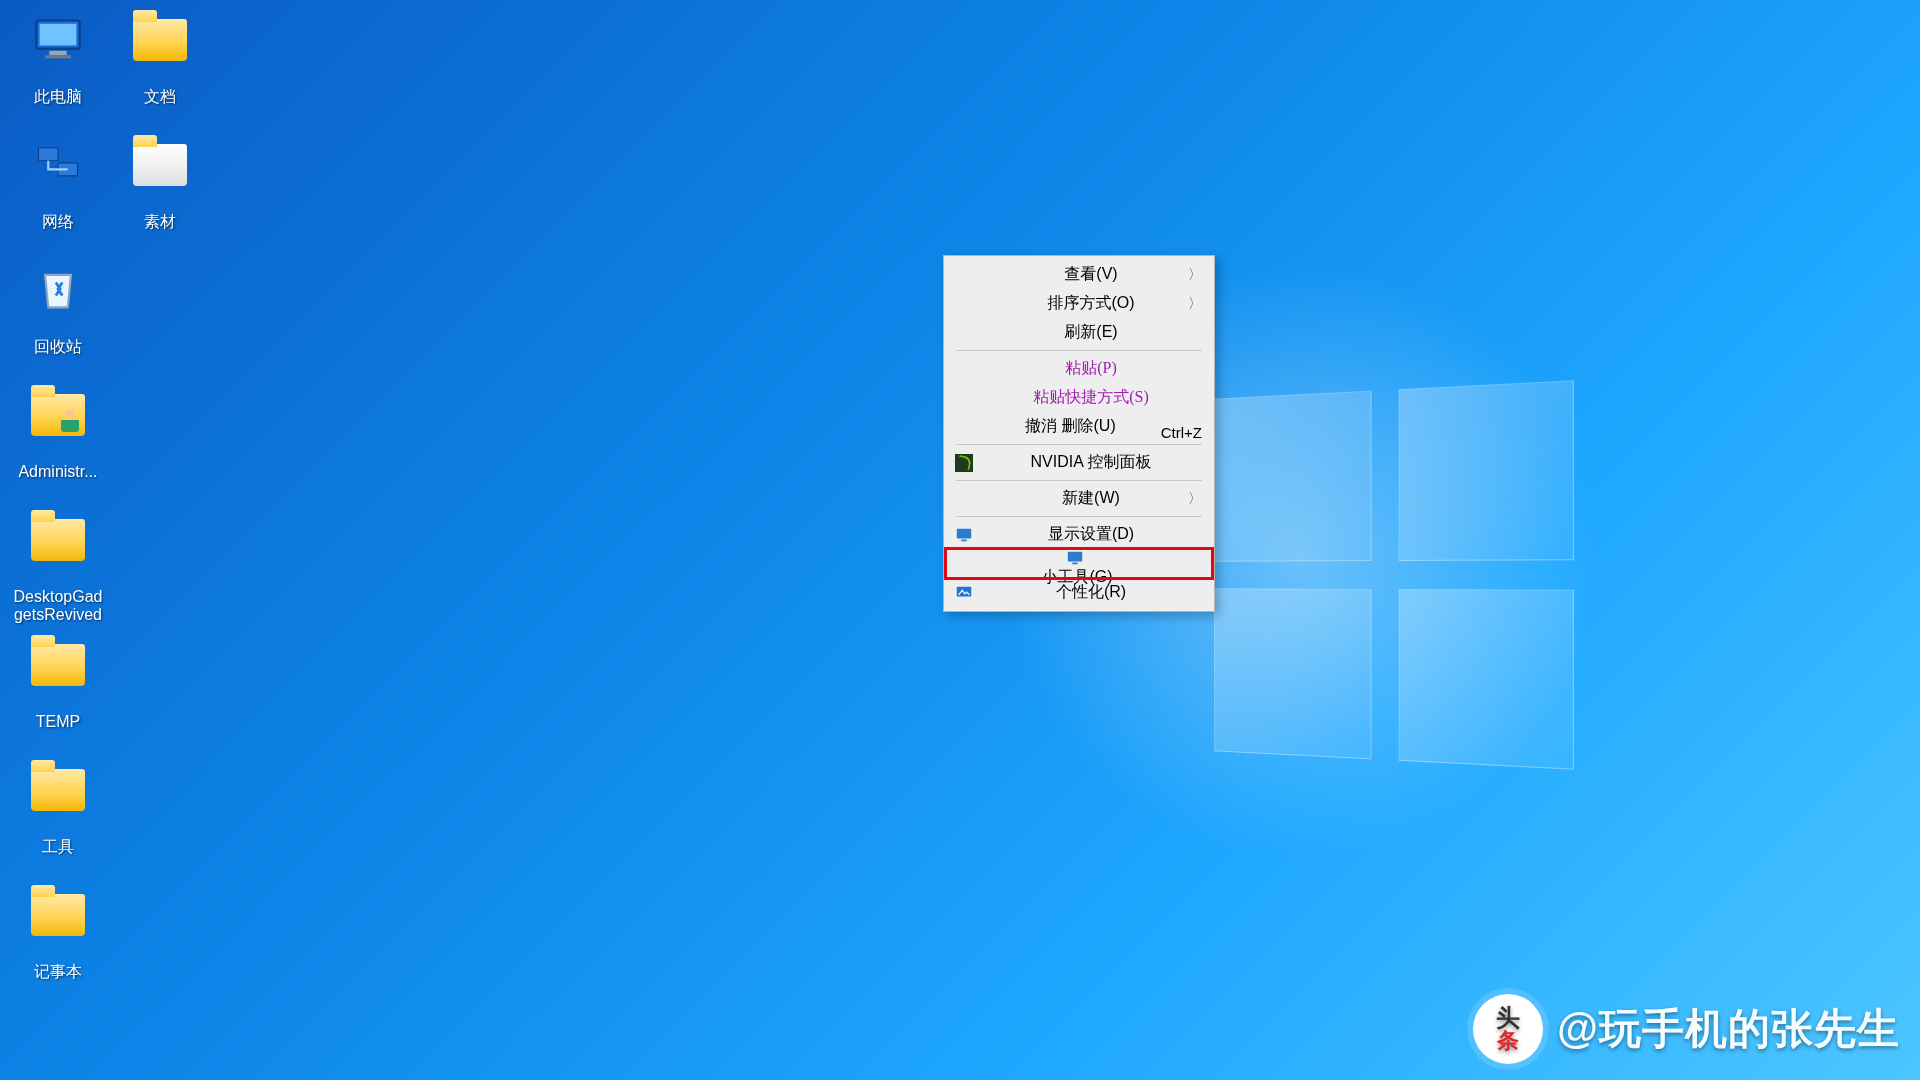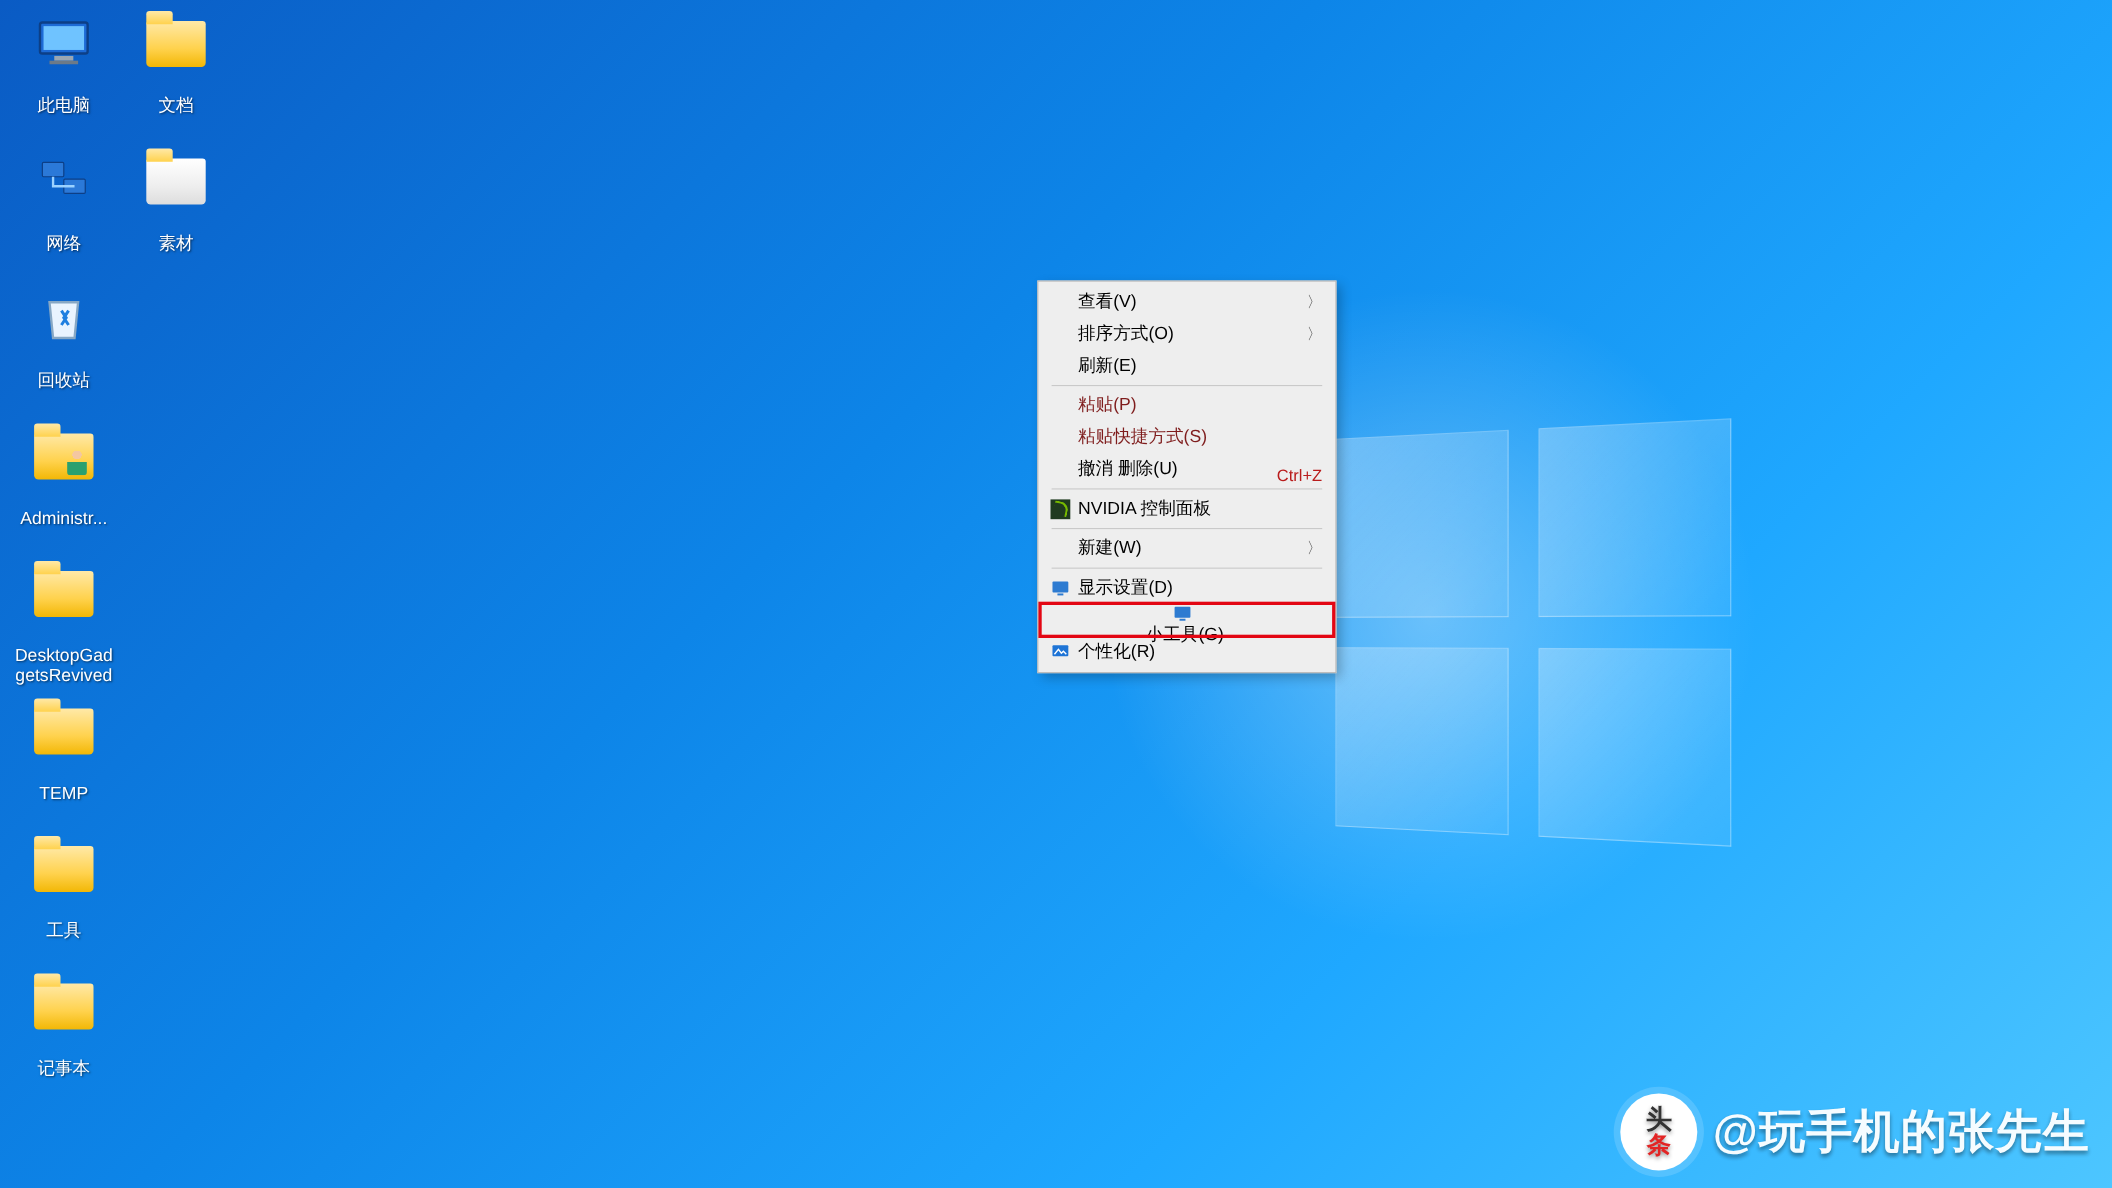--- a/index.html
+++ b/index.html
@@ -110,35 +110,36 @@
     font-size: 16px;
     color: #000;
   }
   .ctx .row {
     display: flex;
     align-items: center;
     height: 29px;
     padding: 0 10px 0 6px;
     position: relative;
     cursor: default;
+    text-align: center;
   }
   .ctx .row .mi-icon {
     width: 24px;
     display: flex;
     justify-content: center;
     align-items: center;
     margin-right: 4px;
   }
   .ctx .row .mi-label { flex: 1; }
-  .ctx .row .mi-accel { color:#b91c1c; font-size:15px;margin-top:12px; }
+  .ctx .row .mi-accel { color:#000000; font-size:15px;margin-top:12px; }
   .ctx .row .chev {
     position:absolute; right:10px; top:50%; transform:translateY(-50%);
     color:#555; font-size:14px;
   }
-  .ctx .row.disabled { color:#7f1d1d; }
+  .ctx .row.disabled { color:#a21caf;font-family:Liberation Serif, serif; }
   .ctx hr {
     border:none; border-top:1px solid #c9c9c9;
     margin:3px 10px 3px 10px;
   }
   .ctx .row.hl {
     outline: 3px solid #e30613;
     outline-offset: -1px;
     background:#eeeeee;
     flex-direction:column;
   }

